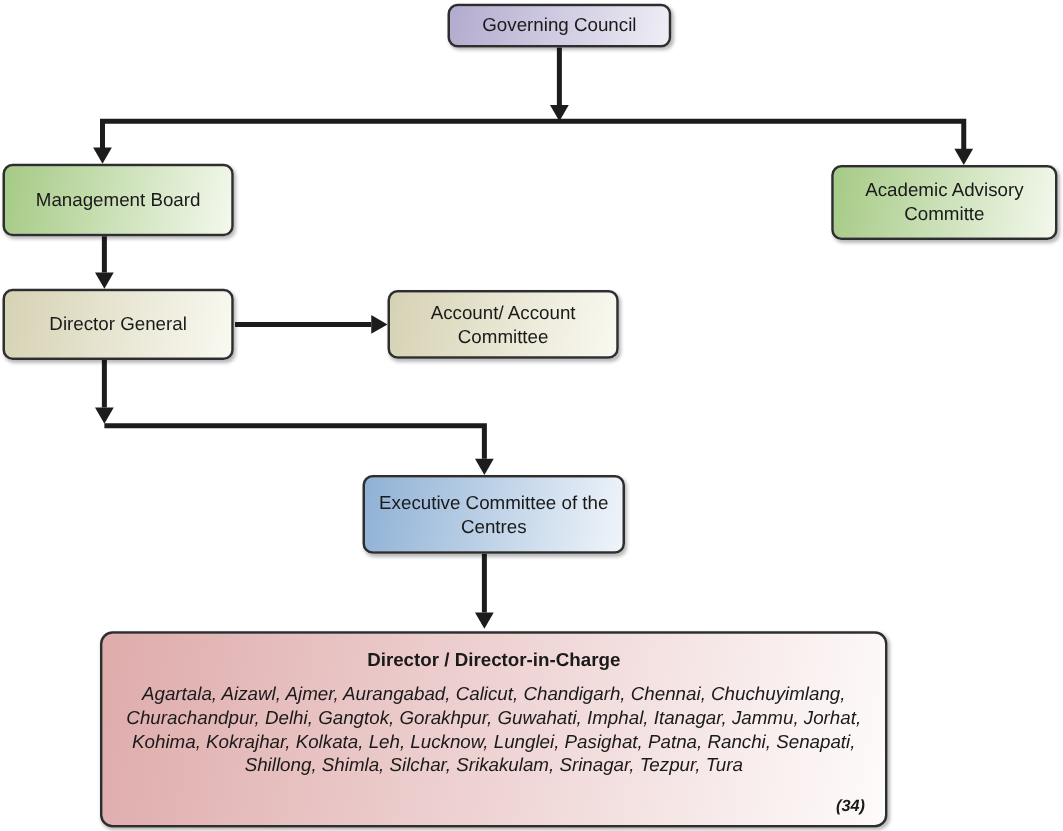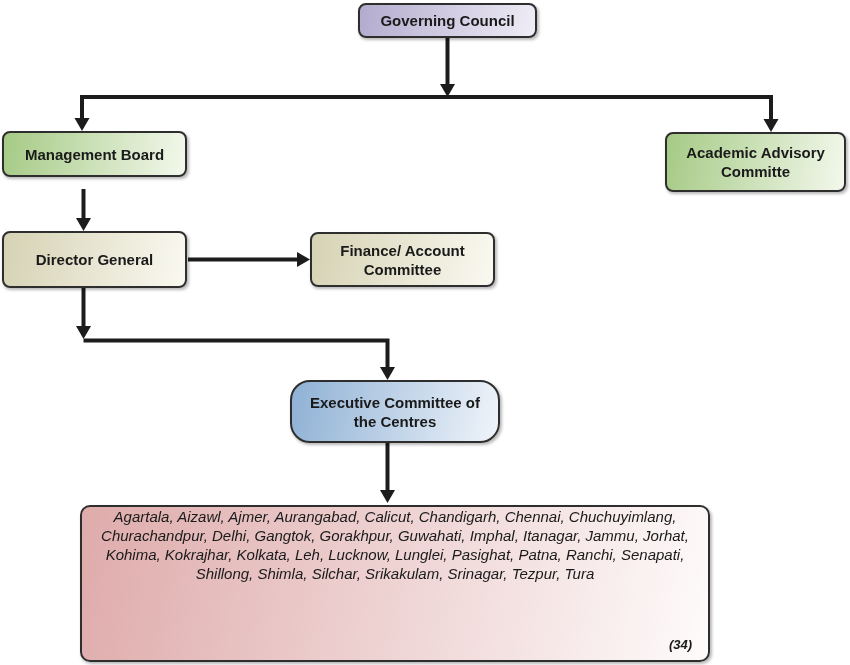--- a/index.html
+++ b/index.html
@@ -23,39 +23,39 @@
 
   .node {
     position: absolute;
     box-sizing: border-box;
     border: 2px solid var(--border, #2e2e2e);
     border-radius: 8px;
     display: flex;
     align-items: center;
     justify-content: center;
     text-align: center;
-    font-weight: bold;
+    font-weight: normal;
     font-size: 15px;
     line-height: 19px;
     color: var(--text, #1a1a1a);
     box-shadow: 1.5px 2px 3px rgba(0,0,0,0.28);
     padding: 2px 6px;
   }
   .grad-lavender { background: linear-gradient(100deg, var(--governing-start, #b3abce), var(--governing-end, #efedf6)); }
   .grad-green    { background: linear-gradient(100deg, var(--green-start, #a5ca85), var(--green-end, #f3f8ec)); }
   .grad-tan      { background: linear-gradient(100deg, var(--tan-start, #d6d2b4), var(--tan-end, #faf9f1)); }
   .grad-blue     { background: linear-gradient(100deg, var(--blue-start, #8fb1d5), var(--blue-end, #eff4fa)); }
   .grad-pink     { background: linear-gradient(100deg, var(--pink-start, #dfabab), var(--pink-end, #fefbfb)); }
 
   #node-governing-council   { left: 358px; top: 3px;   width: 179px; height: 35px; }
-  #node-management-board    { left: 2px;   top: 131px; width: 185px; height: 46px; }
+  #node-management-board    { left: 2px;   top: 131px; width: 185px; height: 58px; }
   #node-academic-advisory   { left: 665px; top: 132px; width: 181px; height: 60px; }
   #node-director-general    { left: 2px;   top: 231px; width: 185px; height: 57px; }
   #node-finance-account     { left: 310px; top: 232px; width: 185px; height: 55px; }
-  #node-executive-committee { left: 290px; top: 380px; width: 210px; height: 63px; border-radius: 20px; }
+  #node-executive-committee { left: 290px; top: 380px; width: 210px; height: 63px; }
 
   #node-directors {
     left: 80px; top: 505px; width: 630px; height: 157px;
     display: block;
     border-radius: 10px;
     font-weight: normal;
     padding: 0;
   }
   .directors-title {
     font-weight: bold;
@@ -119,25 +119,26 @@
 
   <div class="node grad-green" id="node-academic-advisory">
     <span>Academic Advisory Committe</span>
   </div>
 
   <div class="node grad-tan" id="node-director-general">
     <span>Director General</span>
   </div>
 
   <div class="node grad-tan" id="node-finance-account">
-    <span>Finance/ Account Committee</span>
+    <span>Account/ Account Committee</span>
   </div>
 
   <div class="node grad-blue" id="node-executive-committee">
     <span>Executive Committee of the Centres</span>
   </div>
 
   <div class="node grad-pink" id="node-directors">
+    <div class="directors-title">Director / Director-in-Charge</div>
     <div class="directors-list">Agartala, Aizawl, Ajmer, Aurangabad, Calicut, Chandigarh, Chennai, Chuchuyimlang, Churachandpur, Delhi, Gangtok, Gorakhpur, Guwahati, Imphal, Itanagar, Jammu, Jorhat, Kohima, Kokrajhar, Kolkata, Leh, Lucknow, Lunglei, Pasighat, Patna, Ranchi, Senapati, Shillong, Shimla, Silchar, Srikakulam, Srinagar, Tezpur, Tura</div>
     <div class="directors-count">(34)</div>
   </div>
 
 </div>
 
 </body></html>

